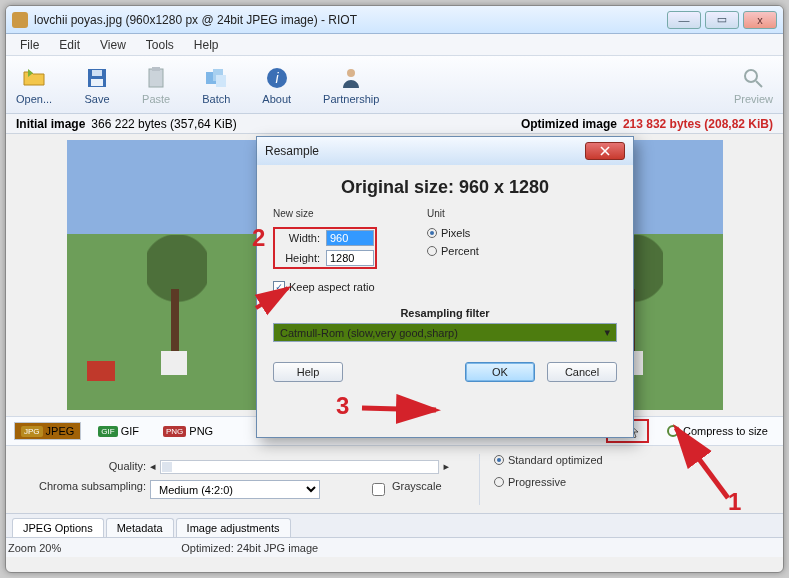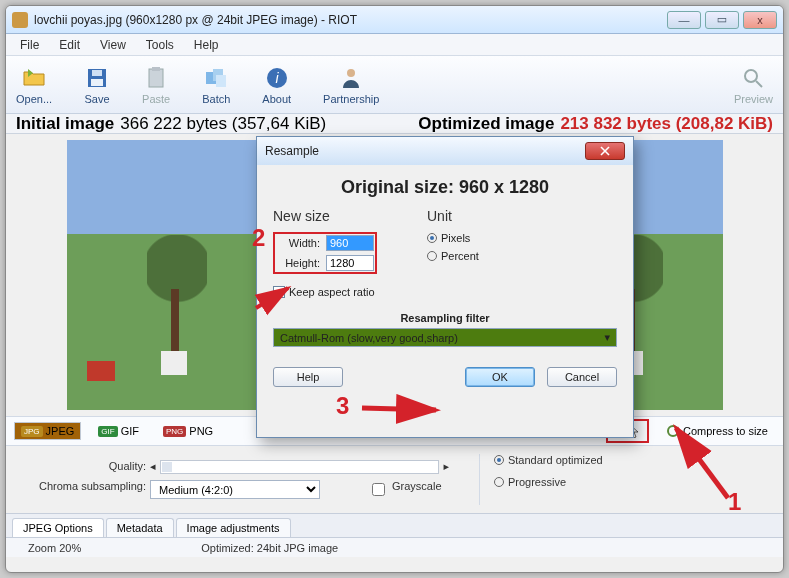--- a/index.html
+++ b/index.html
@@ -12,21 +12,21 @@
   .winbtn { width:34px; height:18px; border:1px solid #7aa; background:linear-gradient(#eef,#cde); font-size:11px; display:flex; align-items:center; justify-content:center; border-radius:3px; color:#456;}
   .winbtn.close{ background:linear-gradient(#f7c4c4,#e98); color:#633;}
   .menubar { height:22px; background:#f4f6fa; border-bottom:1px solid #d4dce7; display:flex; align-items:center; padding:0 4px; font-size:12px; color:#333;}
   .menubar span{ padding:2px 10px;}
   .toolbar { height:58px; background:linear-gradient(#fcfdff,#e8eef8); border-bottom:1px solid #c6d1e0; display:flex; align-items:center; padding:4px 10px; gap:32px;}
   .tbtn { display:flex; flex-direction:column; align-items:center; font-size:11px; color:#2b4d7c; gap:2px;}
   .tbtn.disabled{ color:#9aa; }
   .tbtn .ic{ width:26px; height:26px; display:flex; align-items:center; justify-content:center; border-radius:4px;}
   .ic svg{width:24px;height:24px;}
   .spacer{flex:1;}
-  .infostrip{ height:20px; background:#f2f4f8; border-bottom:1px solid #ccd4df; display:flex; align-items:center; padding:0 10px; font-size:17px; gap:6px;}
+  .infostrip{ height:20px; background:#f2f4f8; border-bottom:1px solid #ccd4df; display:flex; align-items:center; padding:0 10px; font-size:12px; gap:6px;}
   .infostrip .bold{font-weight:bold;}
   .infostrip .opt{margin-left:auto;}
   .infostrip .optval{color:#cc2828; font-weight:bold;}
   .canvas{ height:282px; background:#f0f0f0; display:flex; gap:8px; padding:6px; justify-content:center; }
   .imgbox{ width:200px; height:270px; background:linear-gradient(#8cb0e0 35%, #6d9e59 35%); position:relative; overflow:hidden;}
   .imgbox .tree{position:absolute; left:40%; top:35%; width:60px; height:110px; background:radial-gradient(circle at 50% 30%, #4d703a 40%, transparent 42%);}
   .imgbox .trunk{position:absolute; left:52%; top:55%; width:8px; height:80px; background:#5c3a25;}
   .imgbox .wrap{position:absolute; left:47%; top:78%; width:26px; height:24px; background:#eee;}
   .imgbox .red{position:absolute; left:10%; top:82%; width:28px; height:20px; background:#c0392b;}
   .fmtbar{ height:30px; background:#f9fbfe; border-top:1px solid #d2dae6; border-bottom:1px solid #d2dae6; display:flex; align-items:center; padding:0 8px; gap:10px; font-size:11px;}
@@ -38,31 +38,31 @@
   .row label{width:128px; text-align:right;}
   .slider{flex:1; height:14px; background:#fff; border:1px solid #c0c8d4; position:relative;}
   .slider .bar{position:absolute;left:1px;top:1px;bottom:1px;width:10px;background:#dde4ee;}
   select.cb, .fakeinput{ border:1px solid #a7b5c8; background:#fff; font-size:11px; padding:1px 4px;}
   .radio{display:flex;align-items:center;gap:4px;}
   .radio .rb{width:10px;height:10px;border:1px solid #666;border-radius:50%;display:inline-block;position:relative;}
   .radio.sel .rb::after{content:"";position:absolute;inset:2px;background:#3a6fae;border-radius:50%;}
   .tabsfoot{ height:24px; border-top:1px solid #c6cedb; display:flex; align-items:flex-end; padding:0 6px; font-size:11px; background:#eceff5;}
   .ftab{ padding:3px 10px; border:1px solid #c6cedb; border-bottom:none; background:#f7f9fc; margin-right:2px; border-radius:3px 3px 0 0;}
   .ftab.active{background:#fff;}
-  .statusbar{ height:20px; border-top:1px solid #c6cedb; background:#f4f6fa; display:flex; align-items:center; padding:0 22px; font-size:11px; color:#333; gap:120px;}
+  .statusbar{ height:20px; border-top:1px solid #c6cedb; background:#f4f6fa; display:flex; align-items:center; padding:0 2px; font-size:11px; color:#333; gap:120px;}
   
   .dialog{position:absolute; left:256px; top:136px; width:378px; height:302px; background:#f0f0f0; border:1px solid #6a8bb0; box-shadow:4px 6px 14px rgba(0,0,0,.35);}
   .dlg-title{height:28px; background:linear-gradient(#f4f9ff,#cfe2f7); display:flex; align-items:center; padding:0 8px; font-size:12px; color:#222;}
   .dlg-title .sp{flex:1;}
   .dlg-close{width:40px;height:18px;background:linear-gradient(#e57373,#c83a2e);border:1px solid #8a2a22;border-radius:3px;display:flex;align-items:center;justify-content:center;color:#fff;}
   .dlg-body{padding:8px 16px; font-size:11px; color:#222;}
   .orig{ text-align:center; font-weight:bold; font-size:18px; margin:4px 0 10px;}
   .cols{display:flex; gap:30px;}
   .col{display:flex; flex-direction:column; gap:6px;}
-  .col .lbl{font-size:14px; color:#333; margin-bottom:2px;}
+  .col .lbl{font-size:10px; color:#333; margin-bottom:2px;}
   .fld{display:flex;align-items:center;gap:6px;}
   .fld label{width:44px; text-align:right;}
   .fld input{width:48px; border:1px solid #8fa5c0; padding:1px 3px; font-size:11px;}
   .redbox{border:2px solid #d4222a; padding:1px;}
   .chk{display:flex;align-items:center;gap:4px;margin-top:6px;}
   .chk .cb{width:12px;height:12px;border:1px solid #6a84a0;background:#fff;display:flex;align-items:center;justify-content:center;font-size:9px;color:#2b5a9c;}
   .sect-title{font-weight:bold; text-align:center; margin:14px 0 4px;}
   .filter-sel{width:100%; border:1px solid #8fa5c0; background:#4d7c0f; padding:2px 6px; display:flex; justify-content:space-between; align-items:center;}
   .dlg-btns{display:flex; gap:12px; margin-top:20px; align-items:center;}
   .btn{min-width:70px; padding:3px 10px; border:1px solid #8a9ab0; background:linear-gradient(#fdfdfd,#e5eaf1); font-size:11px; text-align:center; border-radius:3px;}

